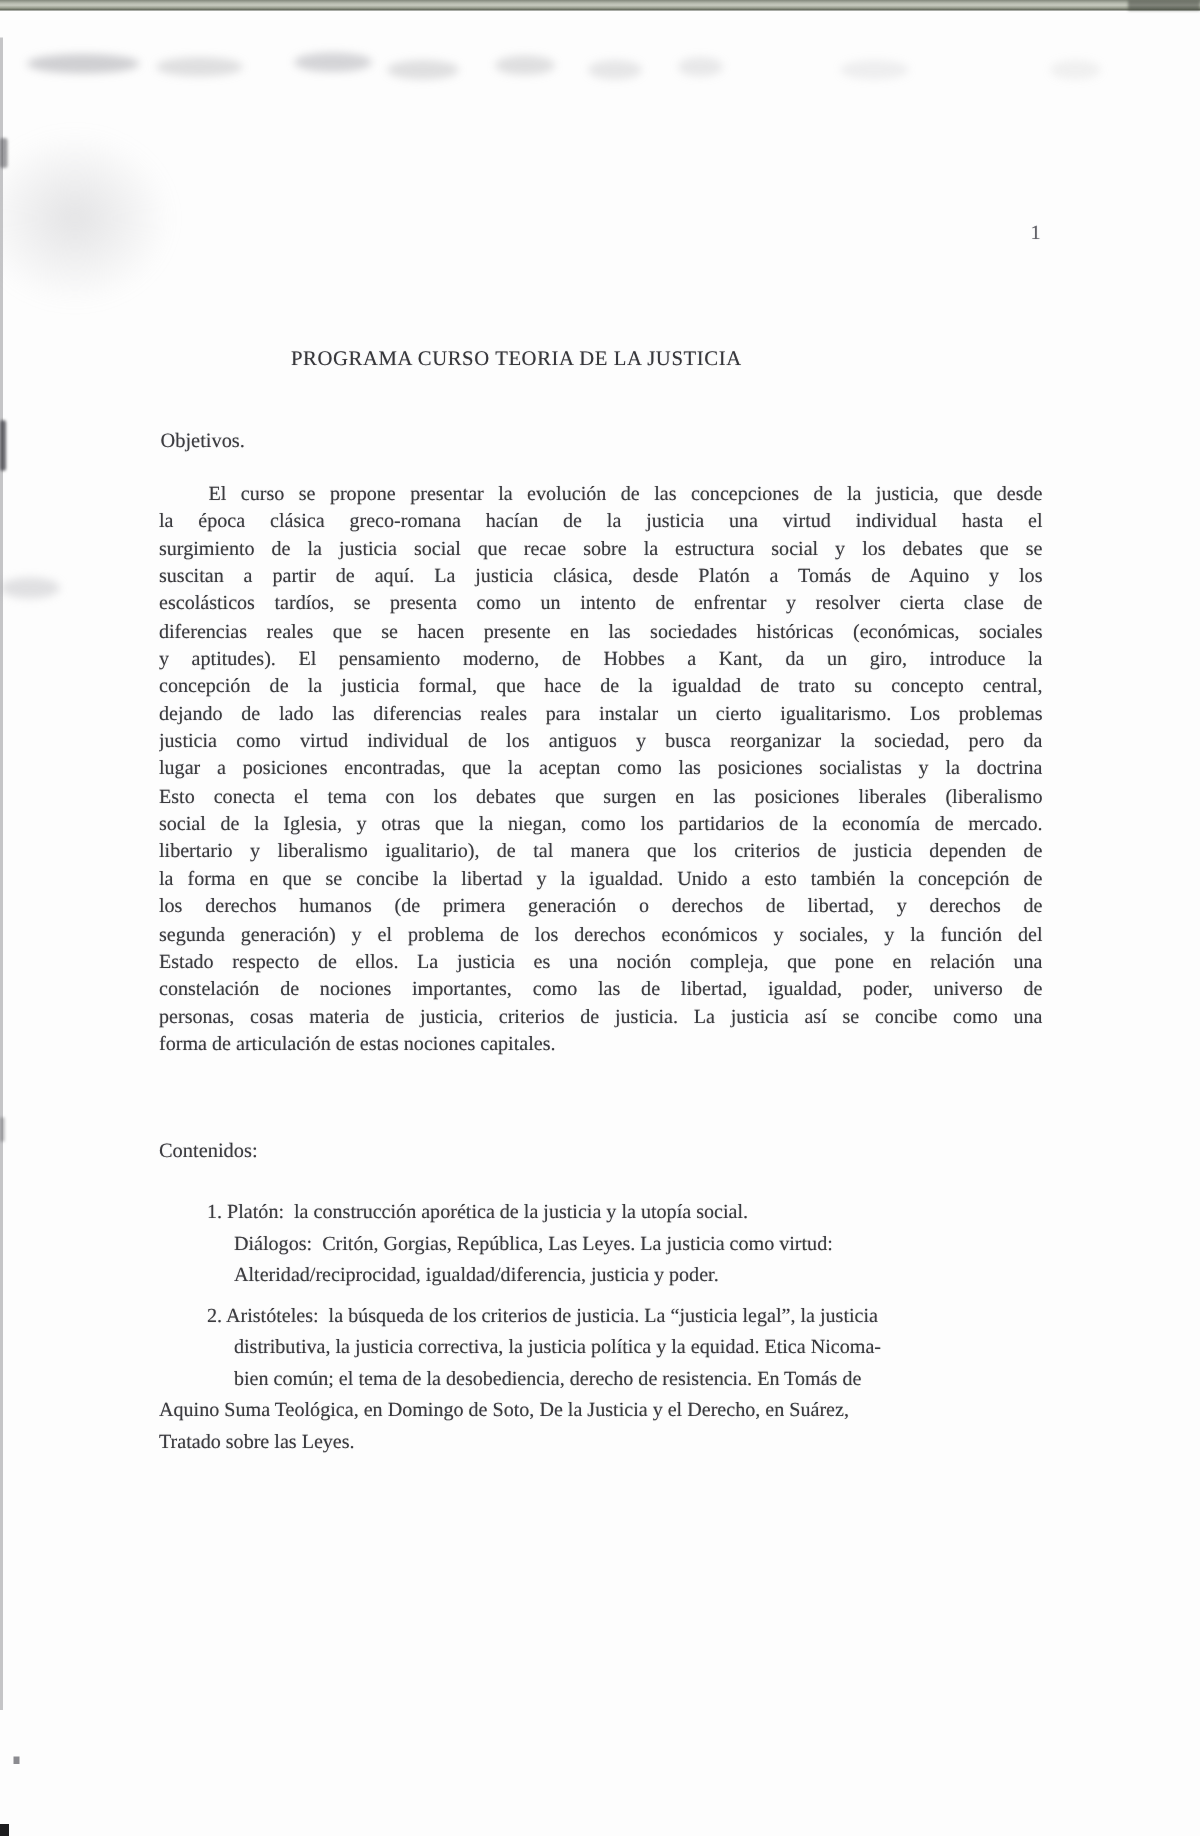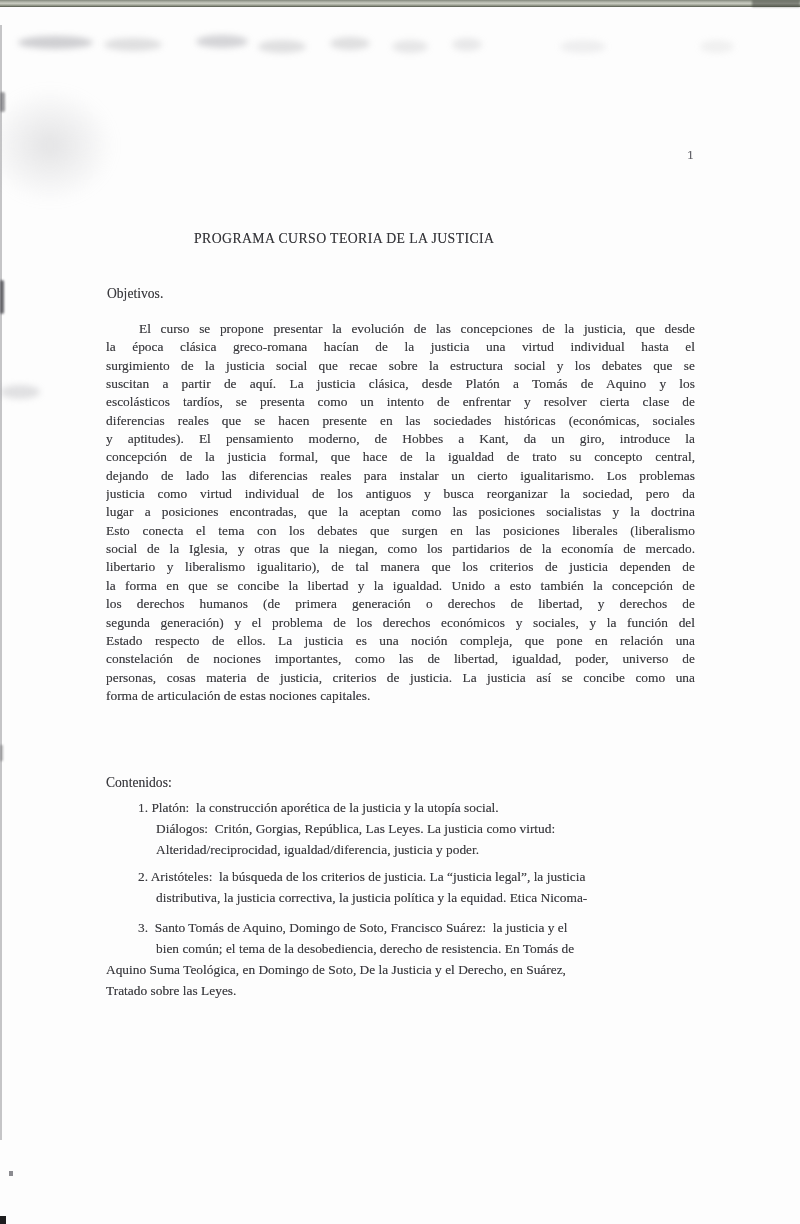--- a/index.html
+++ b/index.html
@@ -41,21 +41,21 @@
   .g-i{left:700px;top:40px;width:34px;background:rgba(160,160,166,.14);}
   .dot{position:absolute;left:9px;top:1171px;width:4px;height:5px;
     background:rgba(110,110,116,.8);filter:blur(.5px);}
   .corner-mark{position:absolute;left:0;top:1216px;width:6px;height:8px;
     background:#1d1d1f;}
   
   .pageno{position:absolute;left:687px;top:147px;font-size:13.5px;color:#63636a;}
   .title{position:absolute;left:194px;top:231px;font-size:13.8px;letter-spacing:.4px;color:#37373b;}
   .heading{position:absolute;font-size:13.6px;}
   .h-obj{left:107px;top:286px;}
-  .h-cont{left:106px;top:775px;}
+  .h-cont{left:106px;top:759px;}
   .heading .u{text-underline-offset:2px;}
   .para{position:absolute;left:106px;top:320px;width:589px;font-size:13.4px;}
   .para .tline{height:18.35px;line-height:18.35px;overflow:hidden;
     text-align:justify;text-align-last:justify;}
   .para .tline.ind{margin-left:33px;}
   .para .tline.last{text-align:left;text-align-last:left;}
   .list{position:absolute;left:106px;top:797px;width:592px;font-size:13.4px;}
   .list .tline{height:21px;line-height:21px;overflow:hidden;}
   .m0{margin-left:0;}
   .m1{margin-left:32px;}
@@ -120,19 +120,18 @@
     </div>
 
   <div class="heading h-cont"><span class="u">Contenidos</span><span>:</span></div>
 
   <div class="list">
       <div class="tline m1"><span>1. Platón:&nbsp; la construcción aporética de la justicia y la utopía social.</span></div>
       <div class="tline m2"><span>Diálogos:&nbsp; </span><span class="it">Critón, Gorgias, República, Las Leyes</span><span>. La justicia como virtud:</span></div>
       <div class="tline m2"><span>Alteridad/reciprocidad, igualdad/diferencia, justicia y poder.</span></div>
       <div class="tline m1 g1"><span>2. Aristóteles:&nbsp; la búsqueda de los criterios de justicia. La “justicia legal”, la justicia</span></div>
       <div class="tline m2"><span>distributiva, la justicia correctiva, la justicia política y la equidad. </span><span class="it">Etica Nicoma-</span></div>
-      <div class="tline m1 g2"><span>3.&nbsp; Santo Tomás de Aquino, Domingo de Soto, Francisco Suárez:&nbsp; la justicia y el</span></div>
       <div class="tline m2"><span>bien común; el tema de la desobediencia, derecho de resistencia. En Tomás de</span></div>
       <div class="tline m0"><span>Aquino </span><span class="it">Suma Teológica</span><span>, en Domingo de Soto, </span><span class="it">De la Justicia y el Derecho</span><span>, en Suárez,</span></div>
       <div class="tline m0"><span class="it">Tratado sobre las Leyes</span><span>.</span></div>
     </div>
 
 </div>
 
 </body></html>

